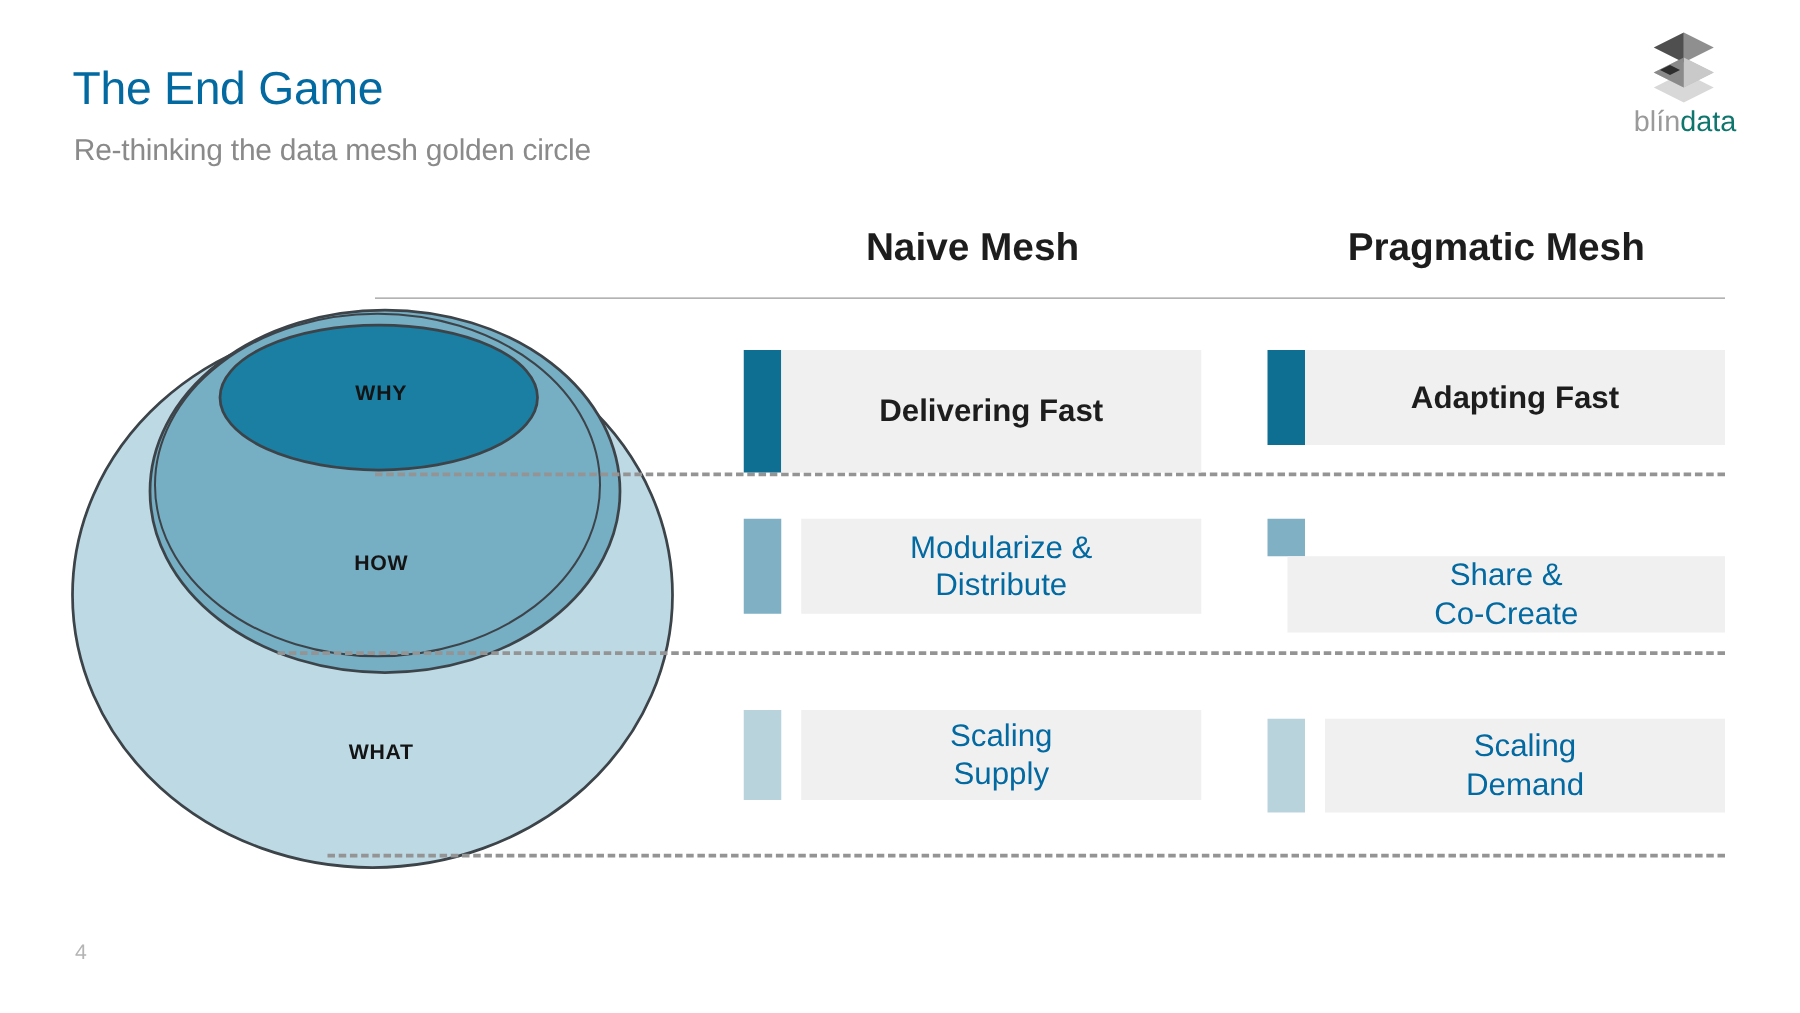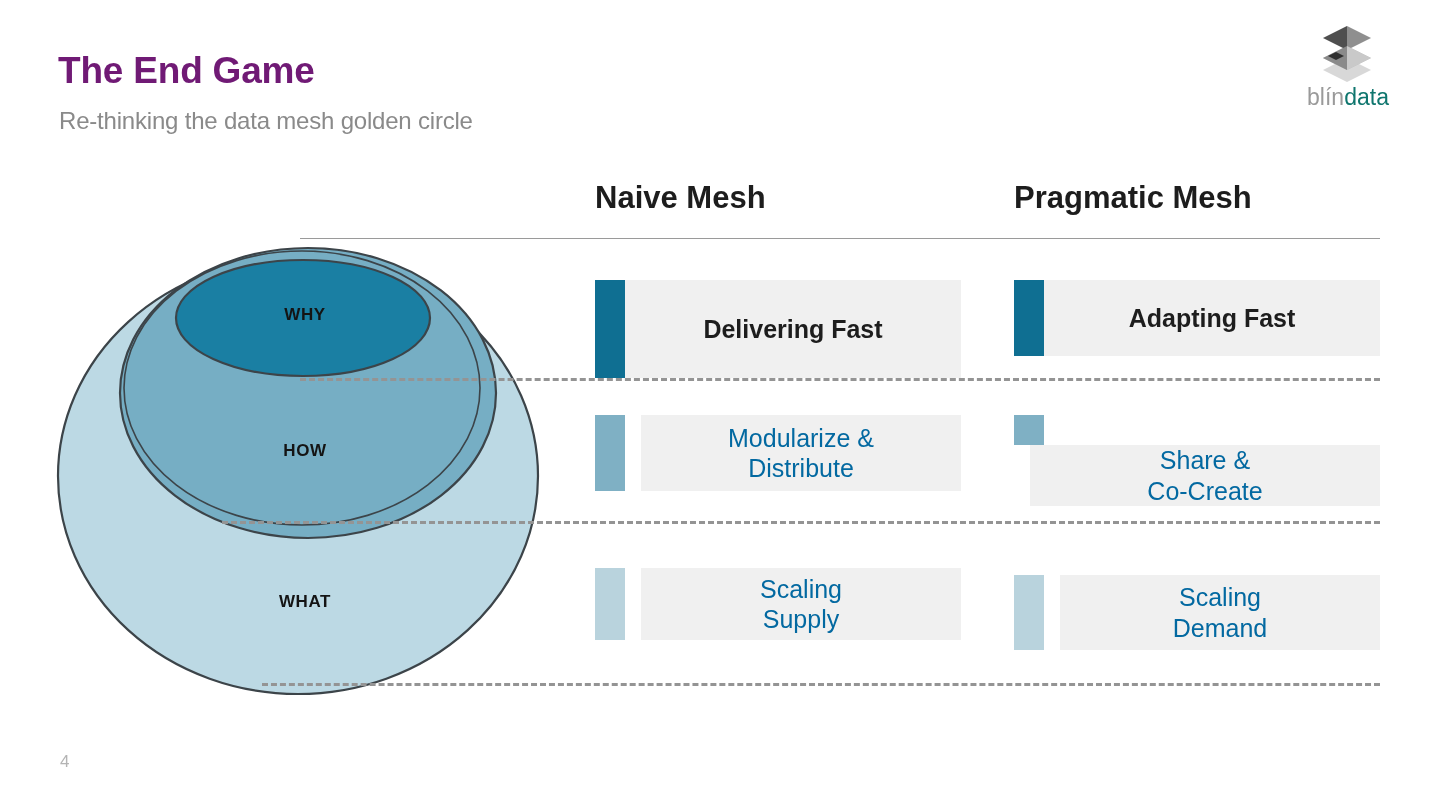--- a/index.html
+++ b/index.html
@@ -7,21 +7,21 @@
     width: 1440px; height: 810px;
     background: #ffffff;
     font-family: "Liberation Sans", sans-serif;
     overflow: hidden;
   }
   .slide { position: relative; width: 1440px; height: 810px; background:#fff; }
 
   
   .title {
     position: absolute; left: 58px; top: 50px;
-    font-size: 37px; font-weight: bold; color: #701a75;
+    font-size: 37px; font-weight: normal; color: #0369a1;
     letter-spacing: -0.2px;
   }
   .subtitle {
     position: absolute; left: 59px; top: 107px;
     font-size: 24px; font-weight: normal; color: #8a8a8a;
     letter-spacing: -0.2px;
   }
 
   
   .logo { position: absolute; left: 1292px; top: 24px; width: 112px; height: 92px; }
@@ -29,20 +29,21 @@
   .logo-text {
     position: absolute; left: 0; top: 60px; width: 112px;
     text-align: center; font-size: 23px; color: #9a9a9a; letter-spacing: 0px;
   }
   .logo-text .dark { color: #0f766e; }
 
   
   .col-head {
     position: absolute; top: 180px;
     font-size: 31px; font-weight: bold; color: #1d1d1d;
+    text-align: center;
   }
   .col-head.left  { left: 595px; width: 366px; }
   .col-head.right { left: 1014px; width: 366px; }
 
   .head-rule {
     position: absolute; left: 300px; top: 238px; width: 1080px; height: 1px;
     background: #9a9a9a;
   }
 
   

